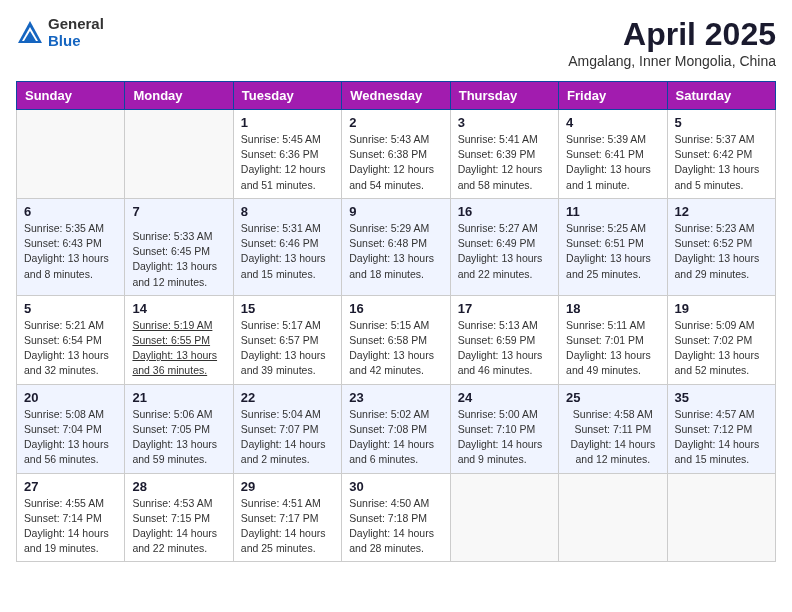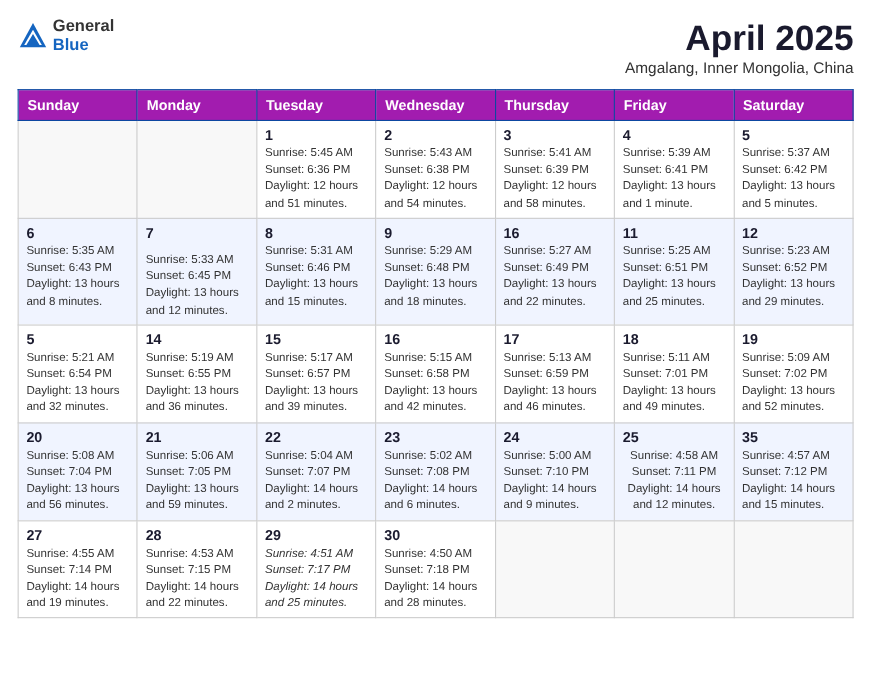--- a/index.html
+++ b/index.html
@@ -220,21 +220,21 @@
       <tr>
         <td>
           <span class="day-num">5</span>
           <div class="day-info" style="white-space: pre-line;">Sunrise: 5:21 AM
 Sunset: 6:54 PM
 Daylight: 13 hours
 and 32 minutes.</div>
         </td>
         <td>
           <span class="day-num">14</span>
-          <div class="day-info" style="white-space: pre-line;">Sunrise: 5:19 AM
+          <div class="day-info" style="white-space: pre-line; text-decoration: underline;">Sunrise: 5:19 AM
 Sunset: 6:55 PM
 Daylight: 13 hours
 and 36 minutes.</div>
         </td>
         <td>
           <span class="day-num">15</span>
           <div class="day-info" style="white-space: pre-line;">Sunrise: 5:17 AM
 Sunset: 6:57 PM
 Daylight: 13 hours
 and 39 minutes.</div>
@@ -329,21 +329,21 @@
         </td>
         <td>
           <span class="day-num">28</span>
           <div class="day-info" style="white-space: pre-line;">Sunrise: 4:53 AM
 Sunset: 7:15 PM
 Daylight: 14 hours
 and 22 minutes.</div>
         </td>
         <td>
           <span class="day-num">29</span>
-          <div class="day-info" style="white-space: pre-line; font-style: italic;">Sunrise: 4:51 AM
+          <div class="day-info" style="white-space: pre-line;">Sunrise: 4:51 AM
 Sunset: 7:17 PM
 Daylight: 14 hours
 and 25 minutes.</div>
         </td>
         <td>
           <span class="day-num">30</span>
           <div class="day-info" style="white-space: pre-line;">Sunrise: 4:50 AM
 Sunset: 7:18 PM
 Daylight: 14 hours
 and 28 minutes.</div>

